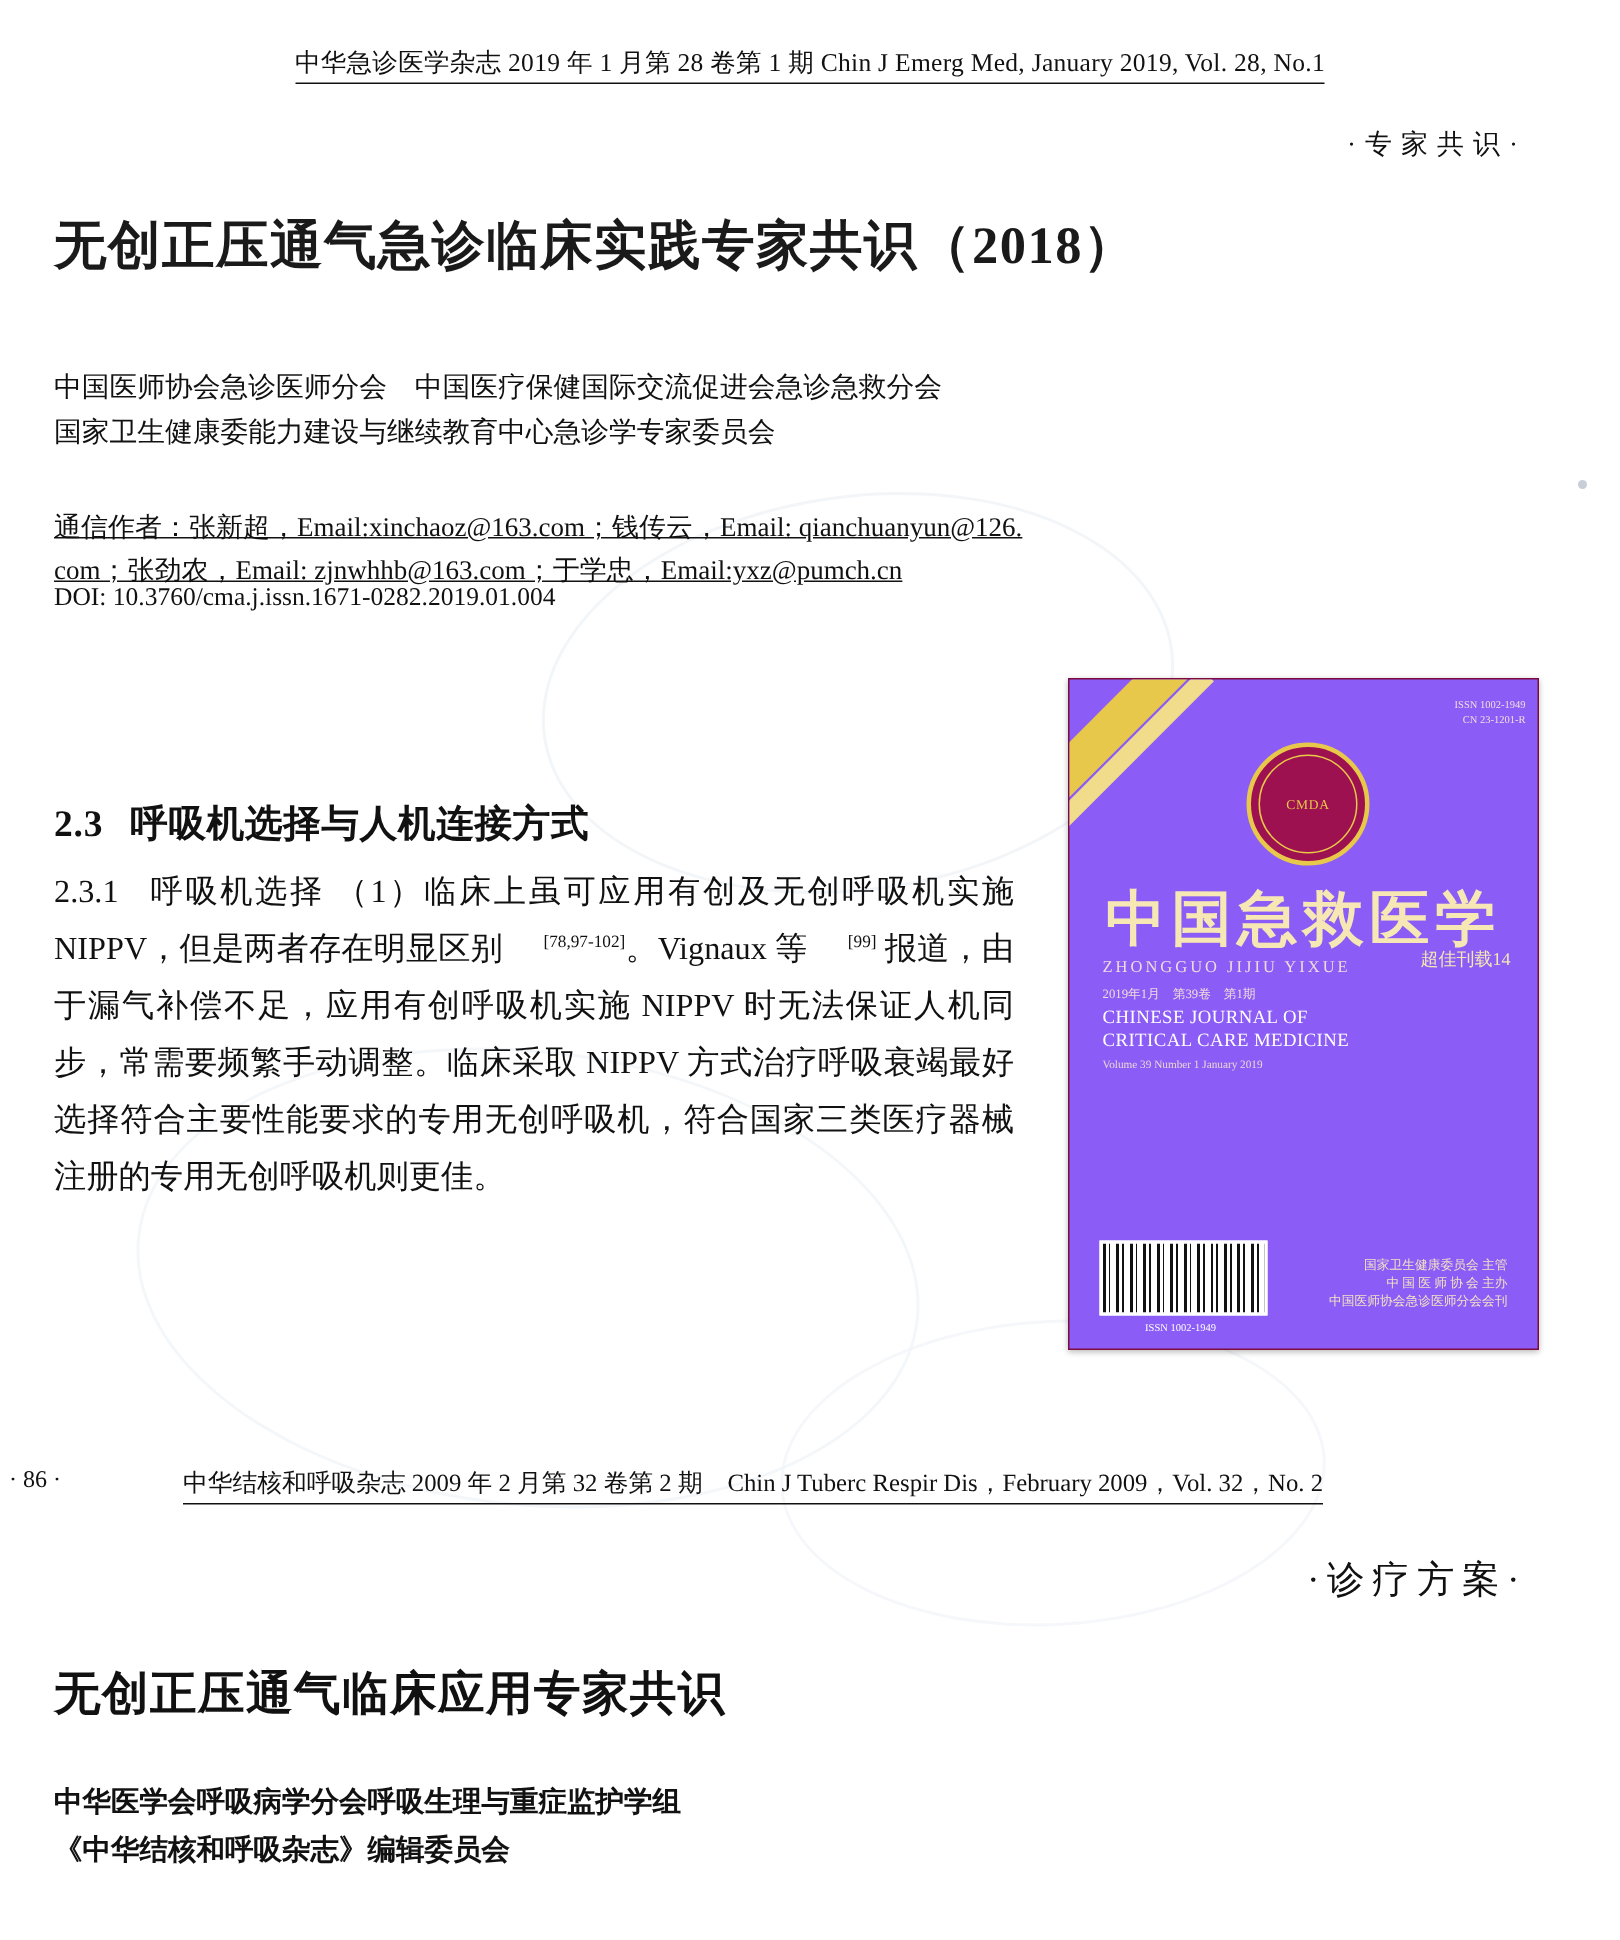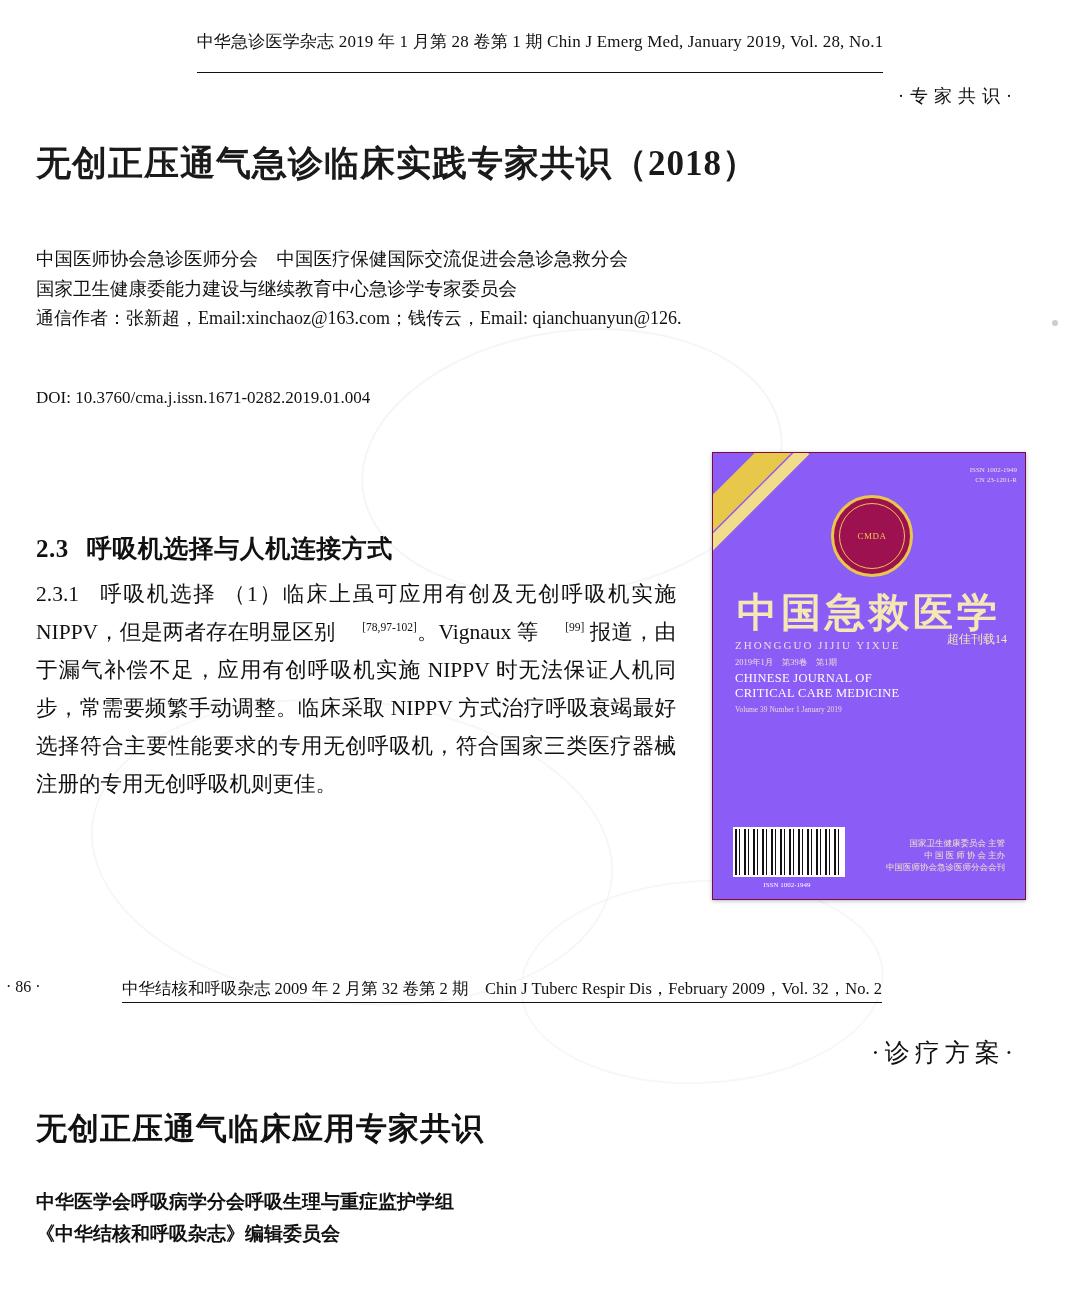--- a/index.html
+++ b/index.html
@@ -39,21 +39,21 @@
     top: 30px;
     left: 0;
     width: 1080px;
     text-align: center;
     font-size: 17px;
     letter-spacing: .2px;
   }
   .runhead1 .inner {
     display: inline-block;
     border-bottom: 1.5px solid #111;
-    padding-bottom: 19px;
+    padding-bottom: 2px;
   }
 
   .section-mark-1 {
     position: absolute;
     top: 84px;
     right: 62px;
     font-size: 18px;
     letter-spacing: 6px;
     font-family: "Liberation Serif", serif;
     font-weight: 400;
@@ -74,25 +74,26 @@
     top: 244px;
     left: 36px;
     width: 800px;
     font-size: 18.5px;
     line-height: 30px;
   }
   .authors .line { white-space: pre; }
 
   .corr {
     position: absolute;
-    top: 304px;
+    top: 337px;
     left: 36px;
     width: 790px;
     font-size: 18px;
     line-height: 29px;
+    text-decoration: underline;
   }
   .corr .l { display:block; }
 
   .doi {
     position: absolute;
     top: 388px;
     left: 36px;
     font-size: 17px;
     text-align: center;
   }
@@ -354,20 +355,21 @@
 
   <div class="title-1">无创正压通气急诊临床实践专家共识（2018）</div>
 
   <div class="authors">
     <div class="line">中国医师协会急诊医师分会　中国医疗保健国际交流促进会急诊急救分会</div>
     <div class="line">国家卫生健康委能力建设与继续教育中心急诊学专家委员会</div>
   </div>
 
   <div class="corr">
     <span class="l">通信作者：张新超，Email:xinchaoz@163.com；钱传云，Email: qianchuanyun@126.</span>
+    <span class="l">com；张劲农，Email: zjnwhhb@163.com；于学忠，Email:yxz@pumch.cn</span>
   </div>
 
   <div class="doi">DOI: 10.3760/cma.j.issn.1671-0282.2019.01.004</div>
 
   <div class="sec-head">
     <span class="num">2.3</span><span>呼吸机选择与人机连接方式</span>
   </div>
 
   <div class="body-text">
     <span>2.3.1</span>&nbsp;&nbsp;&nbsp;<span>呼吸机选择</span>&nbsp;<span>（1）临床上虽可应用有创及无创呼吸机实施 NIPPV，但是两者存在明显区别</span><sup>[78,97-102]</sup><span>。Vignaux 等</span><sup>[99]</sup><span> 报道，由于漏气补偿不足，应用有创呼吸机实施 NIPPV 时无法保证人机同步，常需要频繁手动调整。临床采取 NIPPV 方式治疗呼吸衰竭最好选择符合主要性能要求的专用无创呼吸机，符合国家三类医疗器械注册的专用无创呼吸机则更佳。</span>

